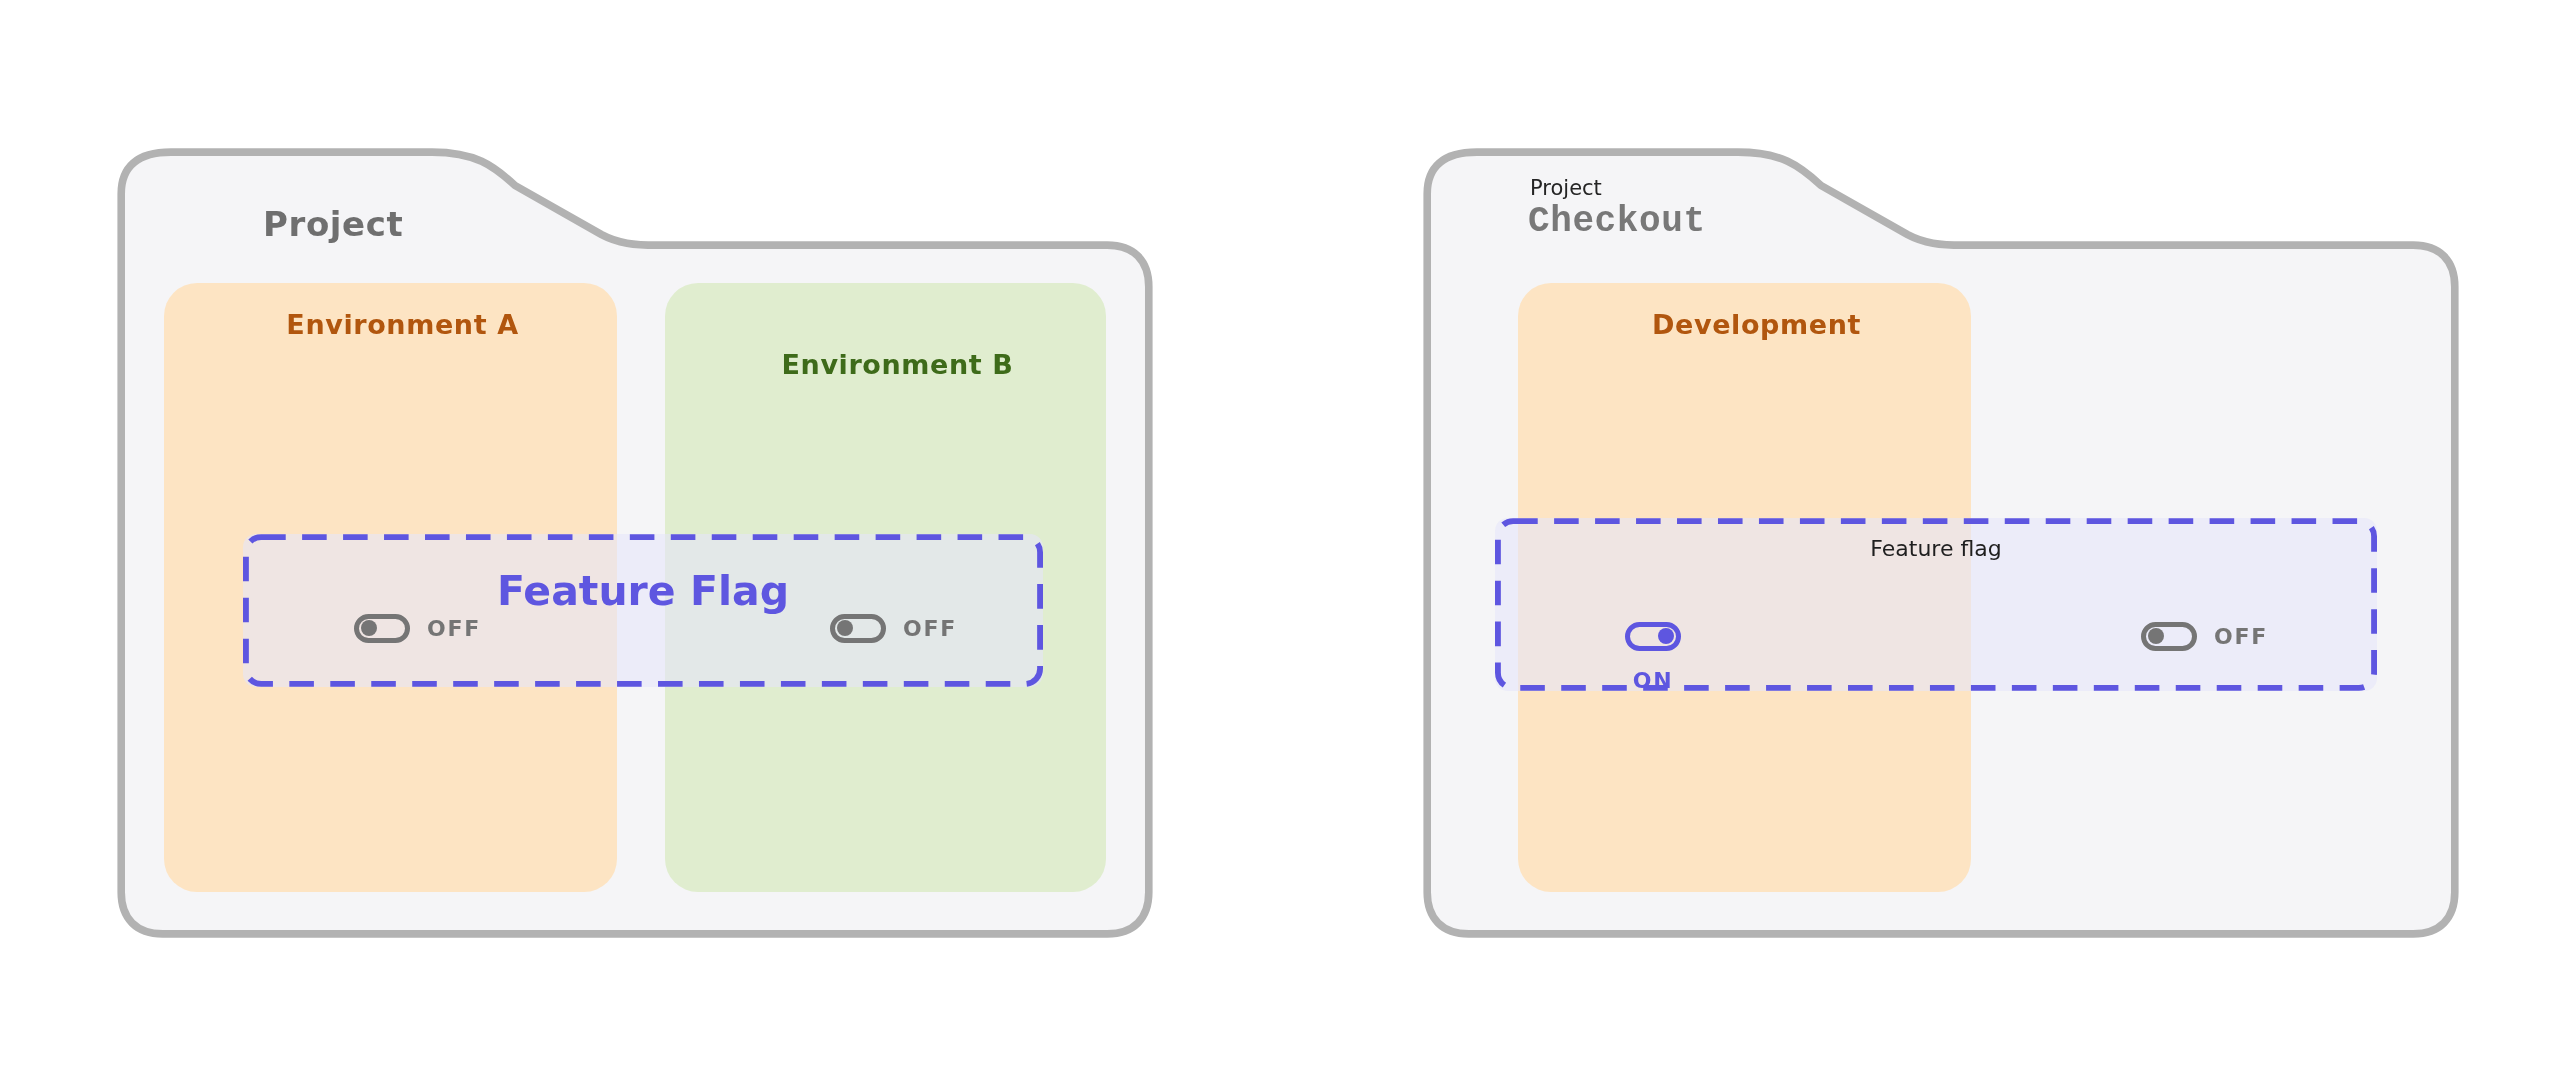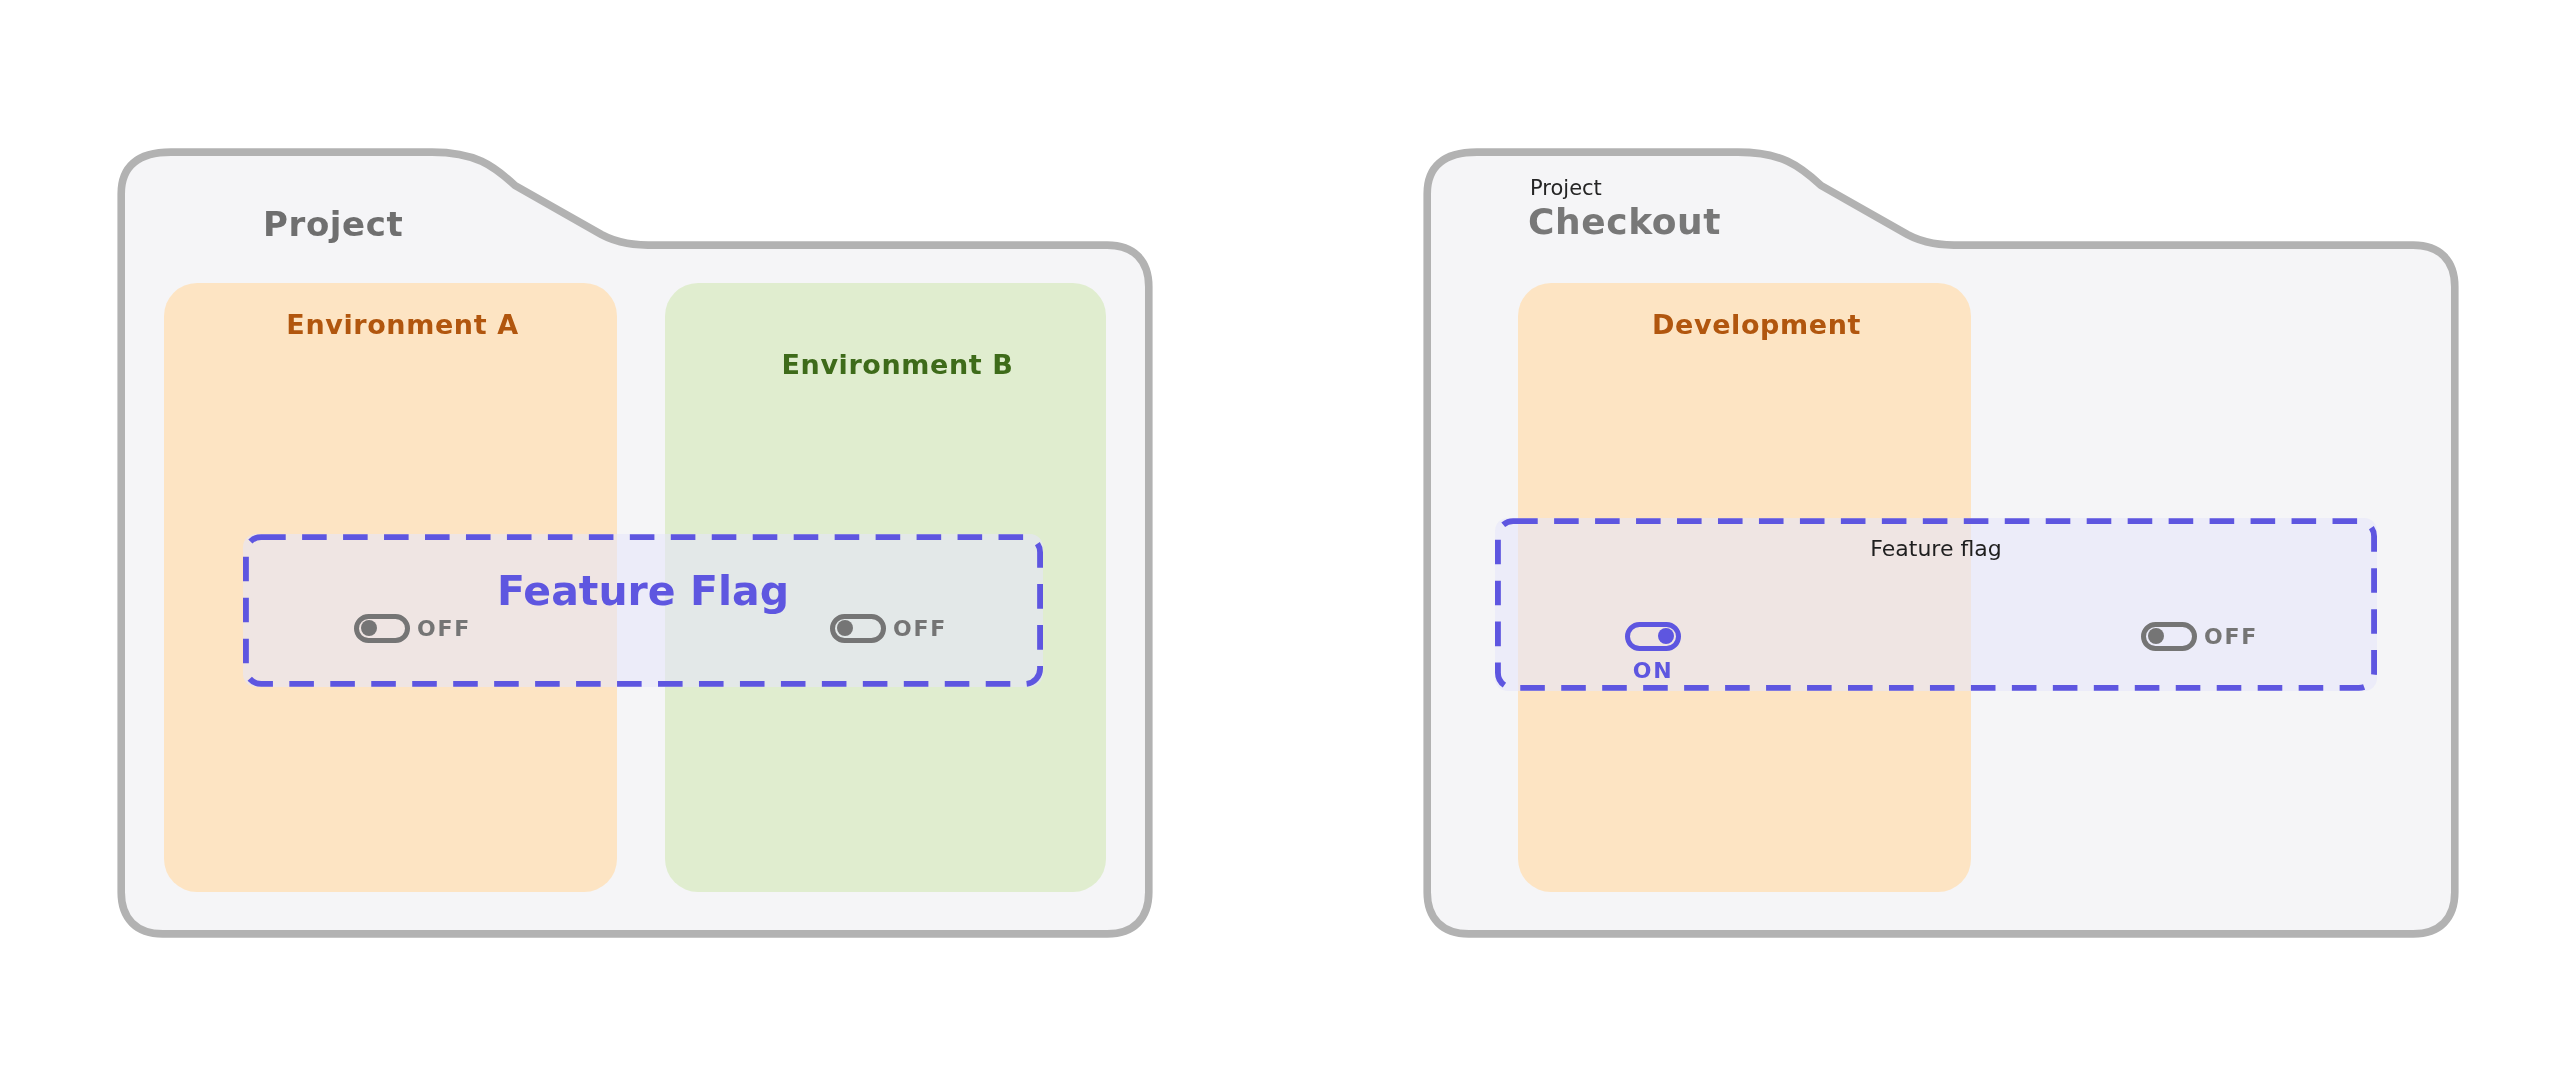--- a/index.html
+++ b/index.html
@@ -34,21 +34,21 @@
   }
   .folder-title.big { left: 146px; top: 56px; font-size: 34px; }
   .folder-eyebrow {
     position: absolute;
     left: 107px; top: 28px;
     color: #242424;
     font-size: 21px;
     font-weight: 400;
     white-space: nowrap;
   }
-  .folder-title.sub { left: 105px; top: 53px; font-size: 36px; color: #787878; }
+  .folder-title.sub { left: 105px; top: 53px; font-size: 36px; color: #787878; font-family: Liberation Mono, monospace; }
 
   .env-card {
     position: absolute;
     top: 135px;
     height: 609px;
     border-radius: 33px;
   }
   .env-card.orange { background: #fde4c3; }
   .env-card.green  { background: #e0edcf; }
   .env-title {
@@ -90,21 +90,21 @@
     color: #5e56e0;
     font-weight: 700;
     font-size: 41px;
     white-space: nowrap;
   }
 
   .toggle-group {
     position: absolute;
     display: flex;
     align-items: center;
-    gap: 7px;
+    gap: 17px;
     cursor: pointer;
   }
   .pill {
     position: relative;
     display: inline-block;
     width: 56px;
     height: 29px;
     border-radius: 15px;
     border: 5.9px solid #757575;
     box-sizing: border-box;

